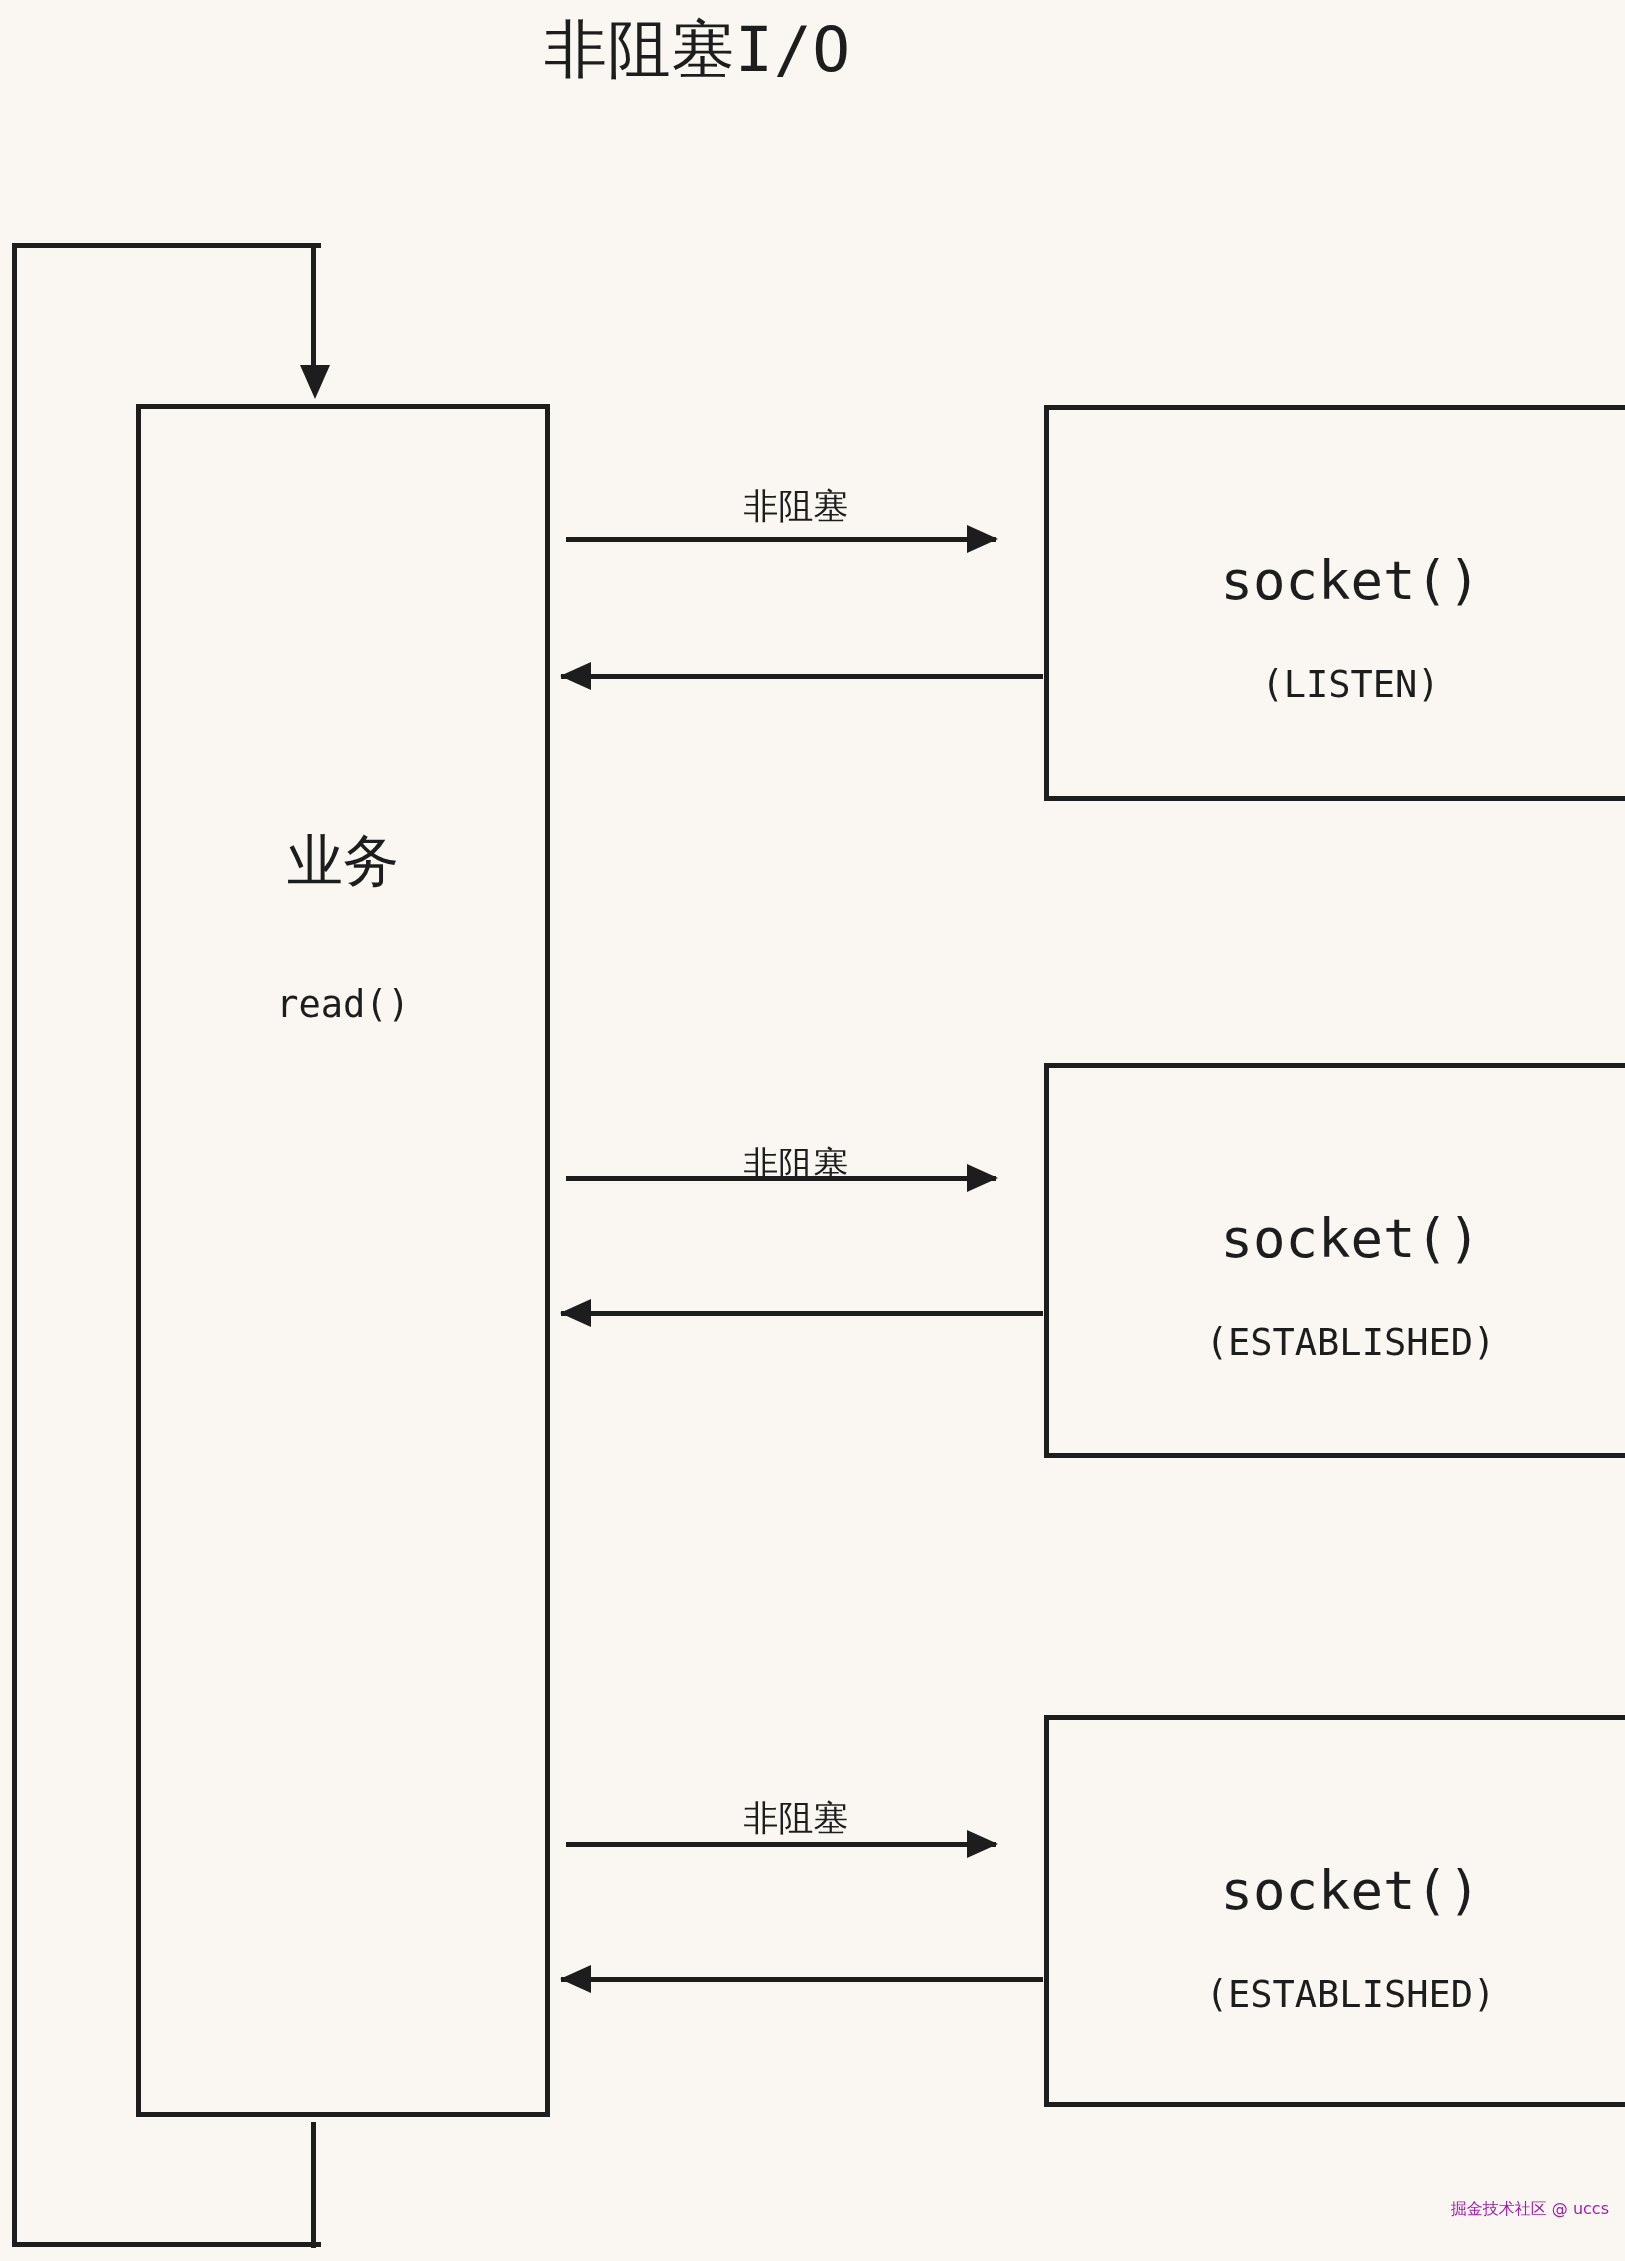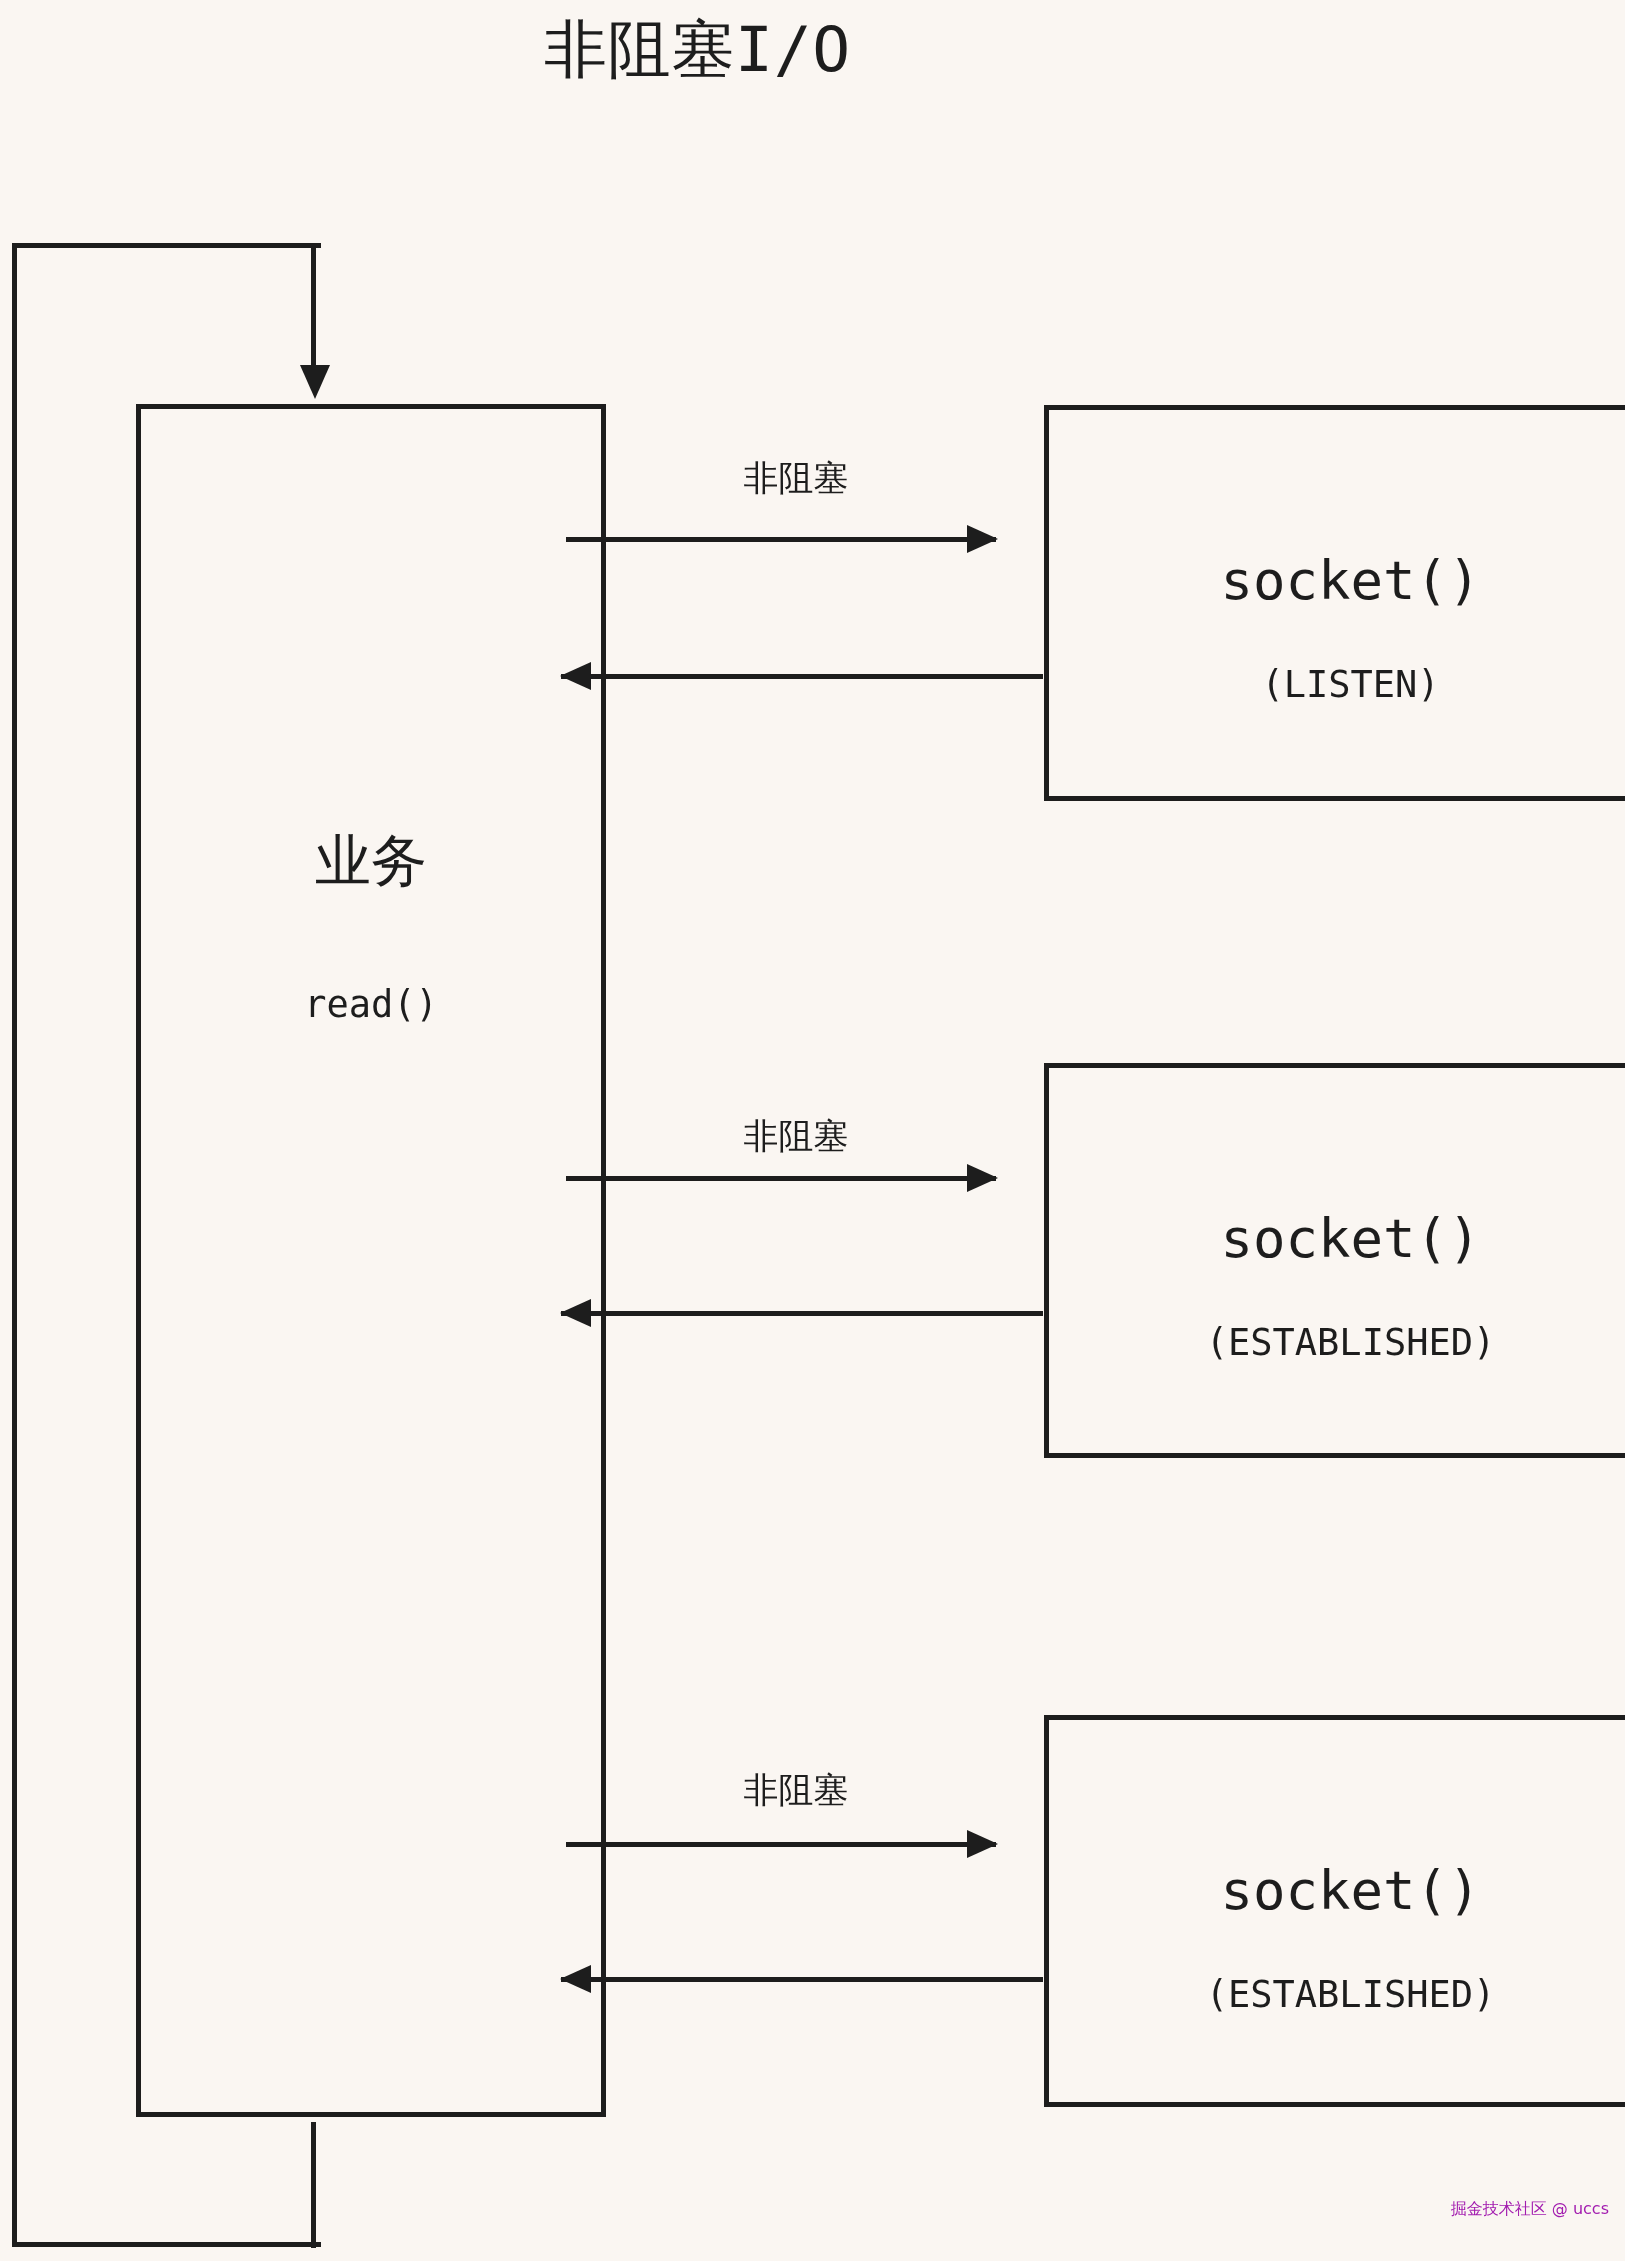--- a/index.html
+++ b/index.html
@@ -29,21 +29,21 @@
   }
   .box {
     position: absolute;
     box-sizing: border-box;
     border: 5.1px solid #1d1d1d;
     background: #faf6f2;
   }
   #business-box {
     left: 136px;
     top: 404px;
-    width: 470px;
+    width: 414px;
     height: 1713px;
   }
   .socket-box {
     left: 1044px;
     width: 613px;
   }
   #socket-box-1 { top: 405px;  height: 396px; }
   #socket-box-2 { top: 1063px; height: 395px; }
   #socket-box-3 { top: 1715px; height: 392px; }
 
@@ -118,20 +118,21 @@
     border-bottom: 14.6px solid transparent;
   }
   .arrow-label {
     position: absolute;
     text-align: center;
     font-family: "DejaVu Sans Mono", monospace;
     font-size: 35px;
     line-height: 42px;
     color: #1d1d1d;
     white-space: nowrap;
+    margin-top: 28px;
   }
 
   
   #loop-arrowhead {
     position: absolute;
     left: 300px;
     top: 365px;
     width: 0;
     height: 0;
     border-top: 34px solid #1d1d1d;

